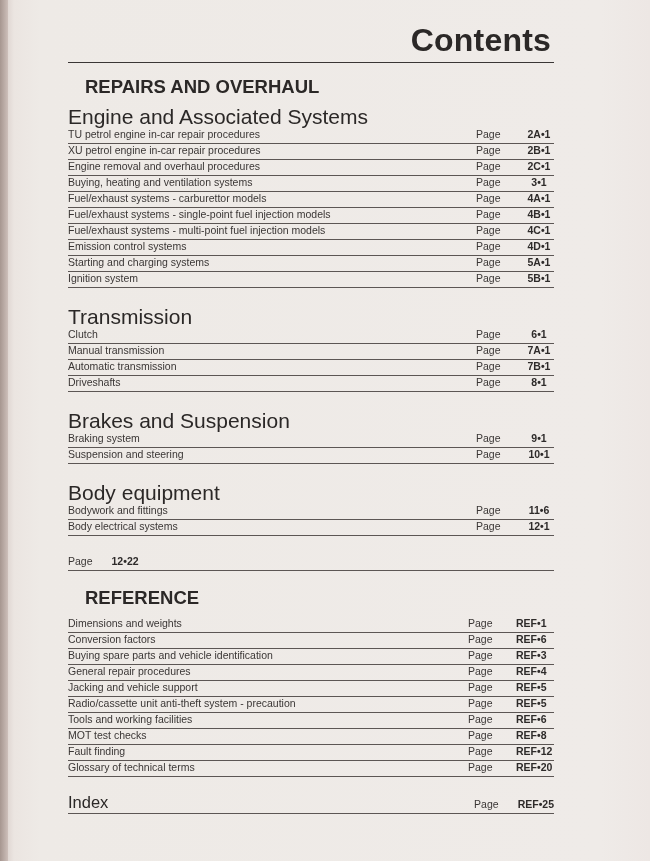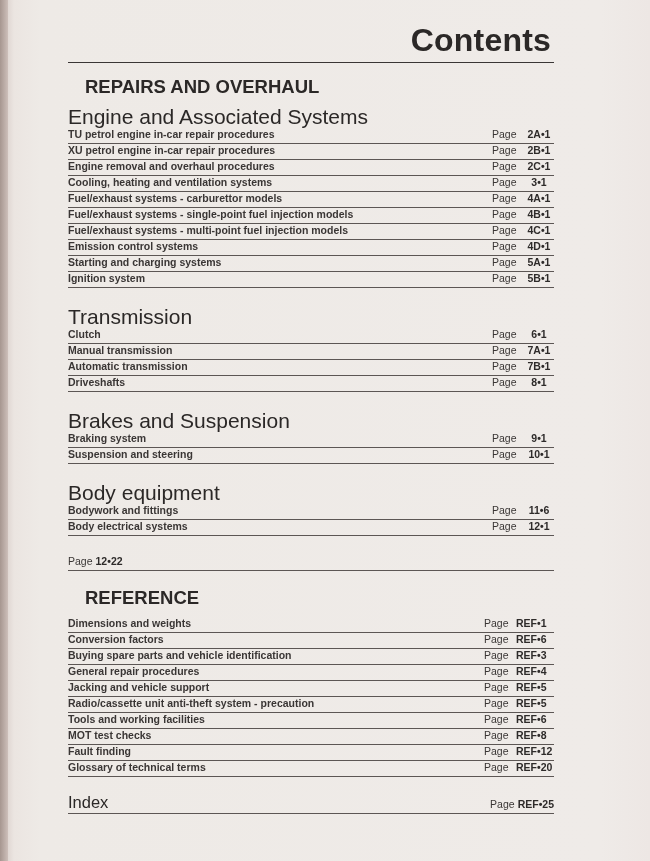--- a/index.html
+++ b/index.html
@@ -31,22 +31,22 @@
     height: 26px; line-height: 26px; margin: 2px 0 6px 17px;
   }
   .sec-title {
     font-size: 21px; color: #2b2827; height: 22px; line-height: 22px; margin-top: 6px;
   }
   .row {
     display: flex; justify-content: space-between; align-items: flex-end;
     height: 15px; line-height: 15px; padding-top: 0px;
     border-bottom: 1px solid #5c5654; font-size: 10.5px; color: #3a3635;
   }
-  .row .lbl { padding-bottom: 1px; font-weight: bold; }
-  .pg { display: flex; gap: 0; padding-bottom: 1px; margin-top: 21px; }
+  .row .lbl { padding-bottom: 1px; }
+  .pg { display: flex; gap: 16px; padding-bottom: 1px; margin-top: 21px; }
   .pg .pw { width: 32px; text-align: left; color: #3a3635; }
   .pg .pn { width: 30px; text-align: center; font-weight: bold; color: #2e2b2a; }
   .pg.ref .pn { width: 38px; text-align: left; }
   .secline {
     display: flex; justify-content: space-between; align-items: flex-end;
     border-bottom: 1px solid #5c5654; height: 22px; margin-top: 6px;
   }
   .secline .st { font-size: 16.5px; color: #2b2827; line-height: 22px; }
   .secline .pg { font-size: 10.5px; padding-bottom: 3px; }
   .secline .pg .pw { width: auto; margin-right: 3px; }
@@ -81,21 +81,21 @@
           </span>
         </div>
         <div class="row">
           <span class="lbl">Engine removal and overhaul procedures</span>
           <span class="pg">
             <span class="pw">Page</span>
             <span class="pn">2C•1</span>
           </span>
         </div>
         <div class="row">
-          <span class="lbl">Cooling, heating and ventilation systems</span>
+          <span class="lbl">Buying, heating and ventilation systems</span>
           <span class="pg">
             <span class="pw">Page</span>
             <span class="pn">3•1</span>
           </span>
         </div>
         <div class="row">
           <span class="lbl">Fuel/exhaust systems - carburettor models</span>
           <span class="pg">
             <span class="pw">Page</span>
             <span class="pn">4A•1</span>

